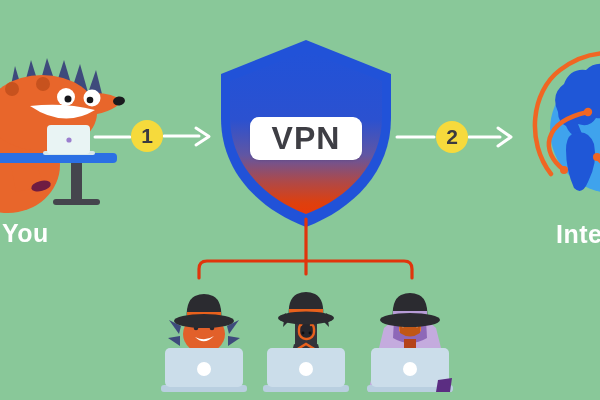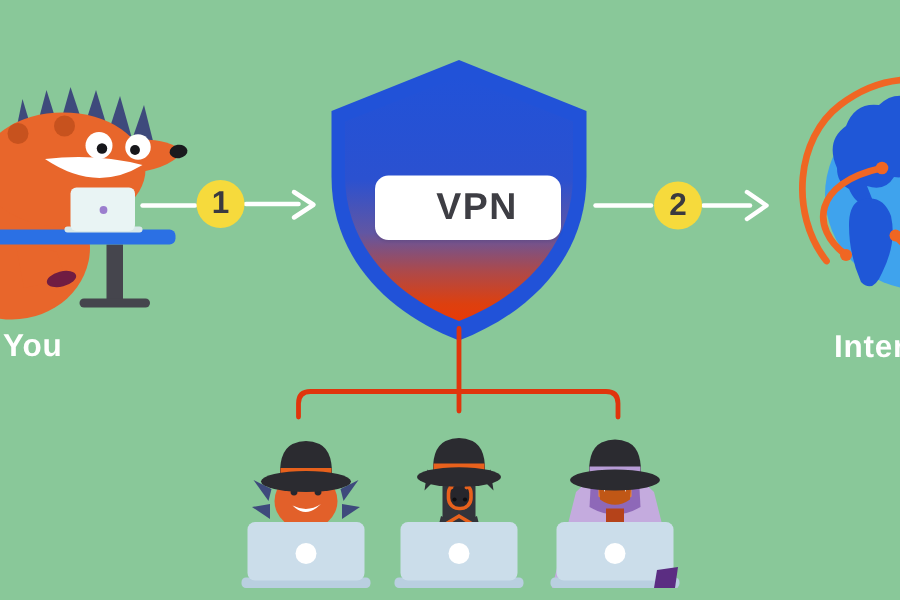--- a/index.html
+++ b/index.html
@@ -8,39 +8,38 @@
     width:600px;height:400px;
     overflow:hidden;
     background:#89C899;
     font-family:"Liberation Sans", sans-serif;
   }
   .stage svg{position:absolute;left:0;top:0;}
   .label{
     position:absolute;
     color:#FFFFFF;
     font-weight:bold;
-    font-size:21px;
+    font-size:25px;
     letter-spacing:0.5px;
     white-space:nowrap;
     user-select:none;
   }
   .label.you{left:2px;top:219px;}
   .label.internet{left:556px;top:220px;}
   .vpn-pill{
     position:absolute;
     left:250px;top:117px;
     width:112px;height:43px;
     background:#FFFFFF;
     border-radius:9px;
     display:flex;align-items:center;justify-content:center;
-    font-weight:bold;font-size:25px;
+    font-weight:bold;font-size:32px;
     color:#3E3E44;
     letter-spacing:1px;
     box-shadow:0 1px 2px rgba(0,0,0,0.08);
-    padding-left:12px;
   }
   .badge{
     position:absolute;
     width:32px;height:32px;
     border-radius:50%;
     background:#F6DA3C;
     color:#3A3A40;
     font-weight:bold;font-size:21px;
     display:flex;align-items:center;justify-content:center;
     user-select:none;

